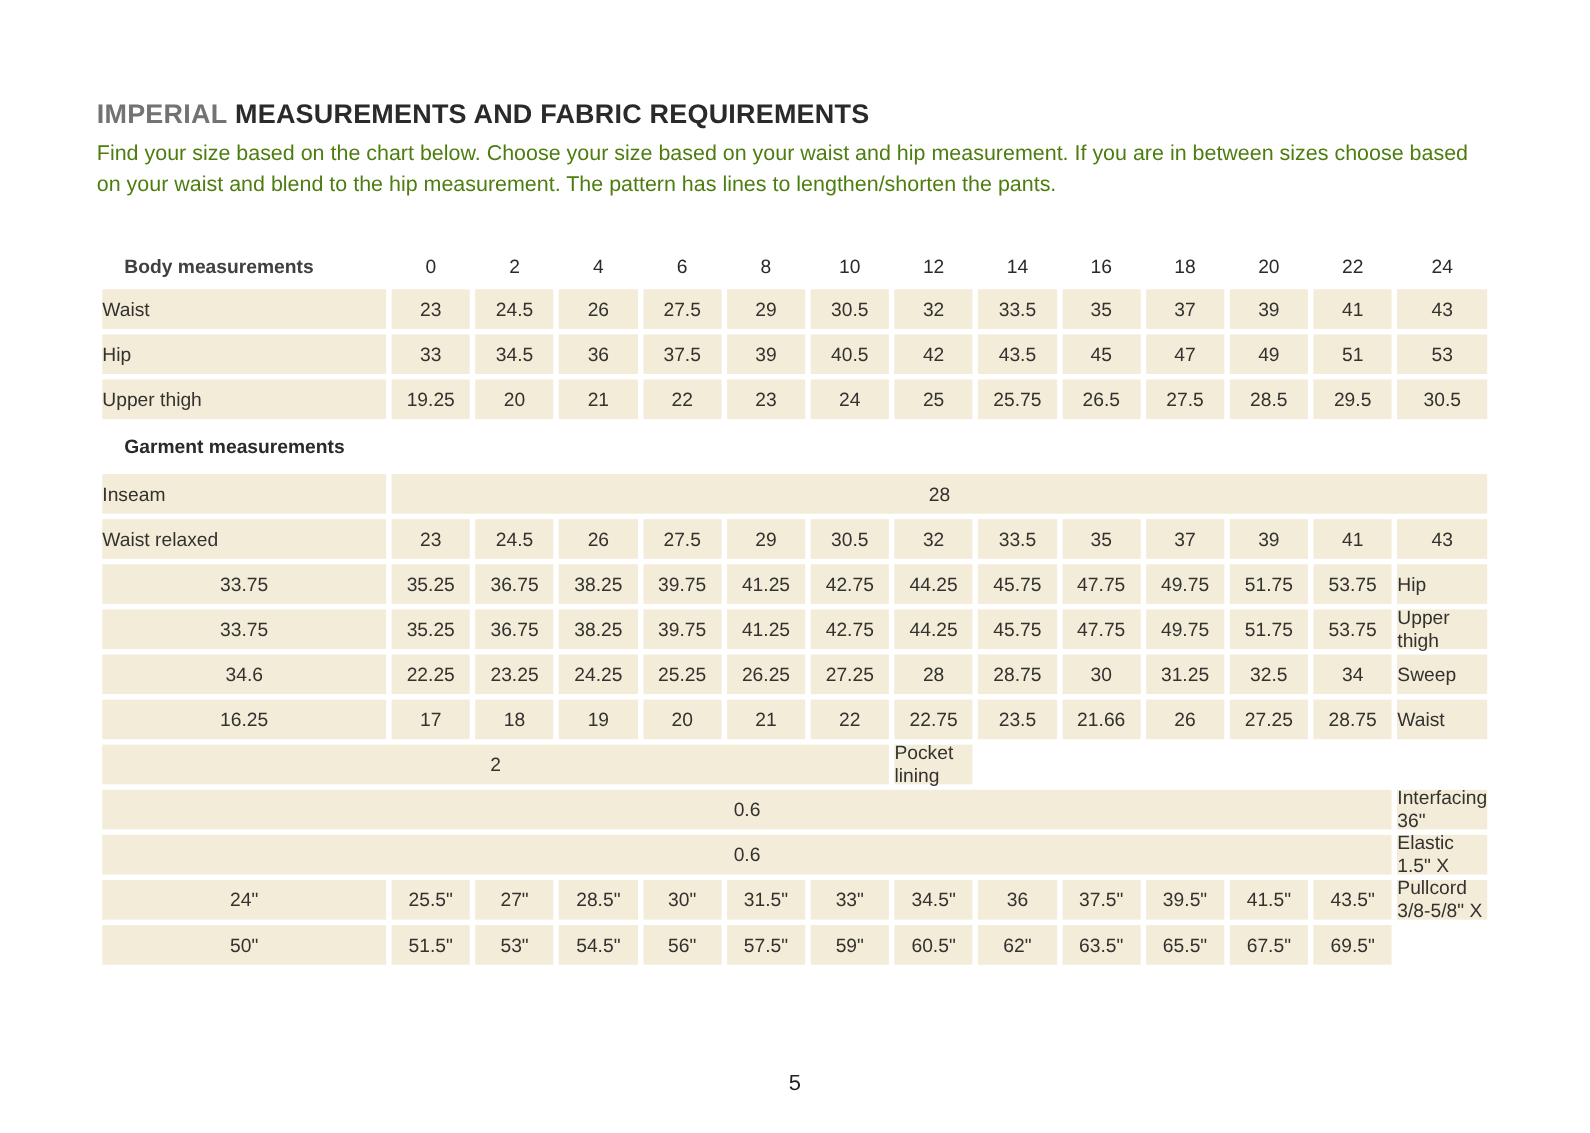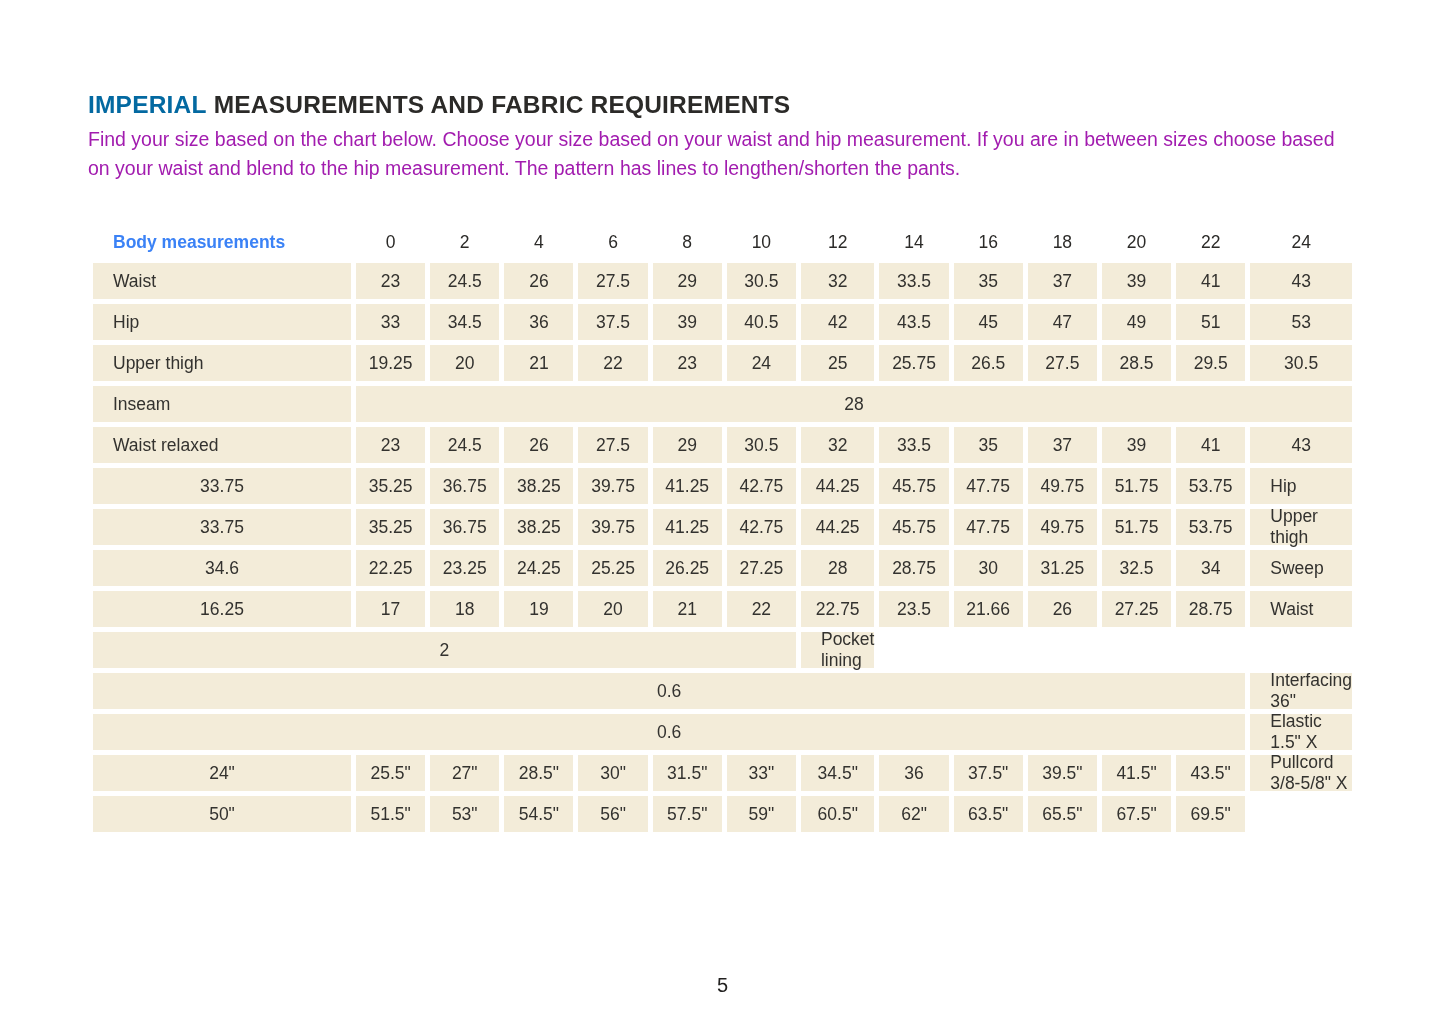--- a/index.html
+++ b/index.html
@@ -11,56 +11,56 @@
     position: relative;
     overflow: hidden;
   }
   .page { position: relative; width: 1445px; height: 1030px; }
 
   .title {
     position: absolute; left: 88px; top: 91px;
     font-size: 24.5px; font-weight: 800; letter-spacing: 0.2px;
     color: #2b2a28; white-space: nowrap;
   }
-  .title .hl { color: #0369a1; }
+  .title .hl { color: #737373; }
 
   .intro {
     position: absolute; left: 88px; top: 125px; width: 1272px;
-    font-size: 19.5px; line-height: 28.5px; color: #a21caf;
+    font-size: 19.5px; line-height: 28.5px; color: #4d7c0f;
   }
 
   .table-wrap {
     position: absolute; left: 93px; top: 226px; width: 1259px;
   }
   .grid {
     display: grid;
     grid-template-columns: 258px repeat(13, 1fr);
     column-gap: 5px; row-gap: 5px;
     width: 100%;
     font-size: 17.5px;
   }
   .hdr-label {
     height: 32px; display: flex; align-items: center;
-    padding-left: 20px; font-weight: 600; color: #3b82f6;
+    padding-left: 20px; font-weight: 600; color: #404040;
   }
   .hdr-size {
     height: 32px; display: flex; align-items: center; justify-content: center;
     font-weight: 500; color: #2b2a28;
   }
   .section {
     grid-column: 1 / -1;
     height: 40px; display: flex; align-items: center;
     padding-left: 20px; font-weight: 600; color: #2b2a28;
   }
   .cell {
     background: #f3ecd9;
     height: 36px; display: flex; align-items: center;
     color: #33322f;
   }
-  .cell.label { padding-left: 20px; justify-content: flex-start; }
+  .cell.label { justify-content: flex-start; }
   .cell.value { justify-content: center; }
 
   .page-number {
     position: absolute; left: 0; right: 0; top: 974px;
     text-align: center; font-size: 20px; color: #222120;
   }
 </style>
 </head>
 <body>
 
@@ -121,20 +121,21 @@
         <div class="cell value">22</div>
         <div class="cell value">23</div>
         <div class="cell value">24</div>
         <div class="cell value">25</div>
         <div class="cell value">25.75</div>
         <div class="cell value">26.5</div>
         <div class="cell value">27.5</div>
         <div class="cell value">28.5</div>
         <div class="cell value">29.5</div>
         <div class="cell value">30.5</div>
+        <div class="section">Garment measurements</div>
         <div class="cell label">Inseam</div>
         <div class="cell value" style="grid-column: span 13;">28</div>
         <div class="cell label">Waist relaxed</div>
         <div class="cell value">23</div>
         <div class="cell value">24.5</div>
         <div class="cell value">26</div>
         <div class="cell value">27.5</div>
         <div class="cell value">29</div>
         <div class="cell value">30.5</div>
         <div class="cell value">32</div>

